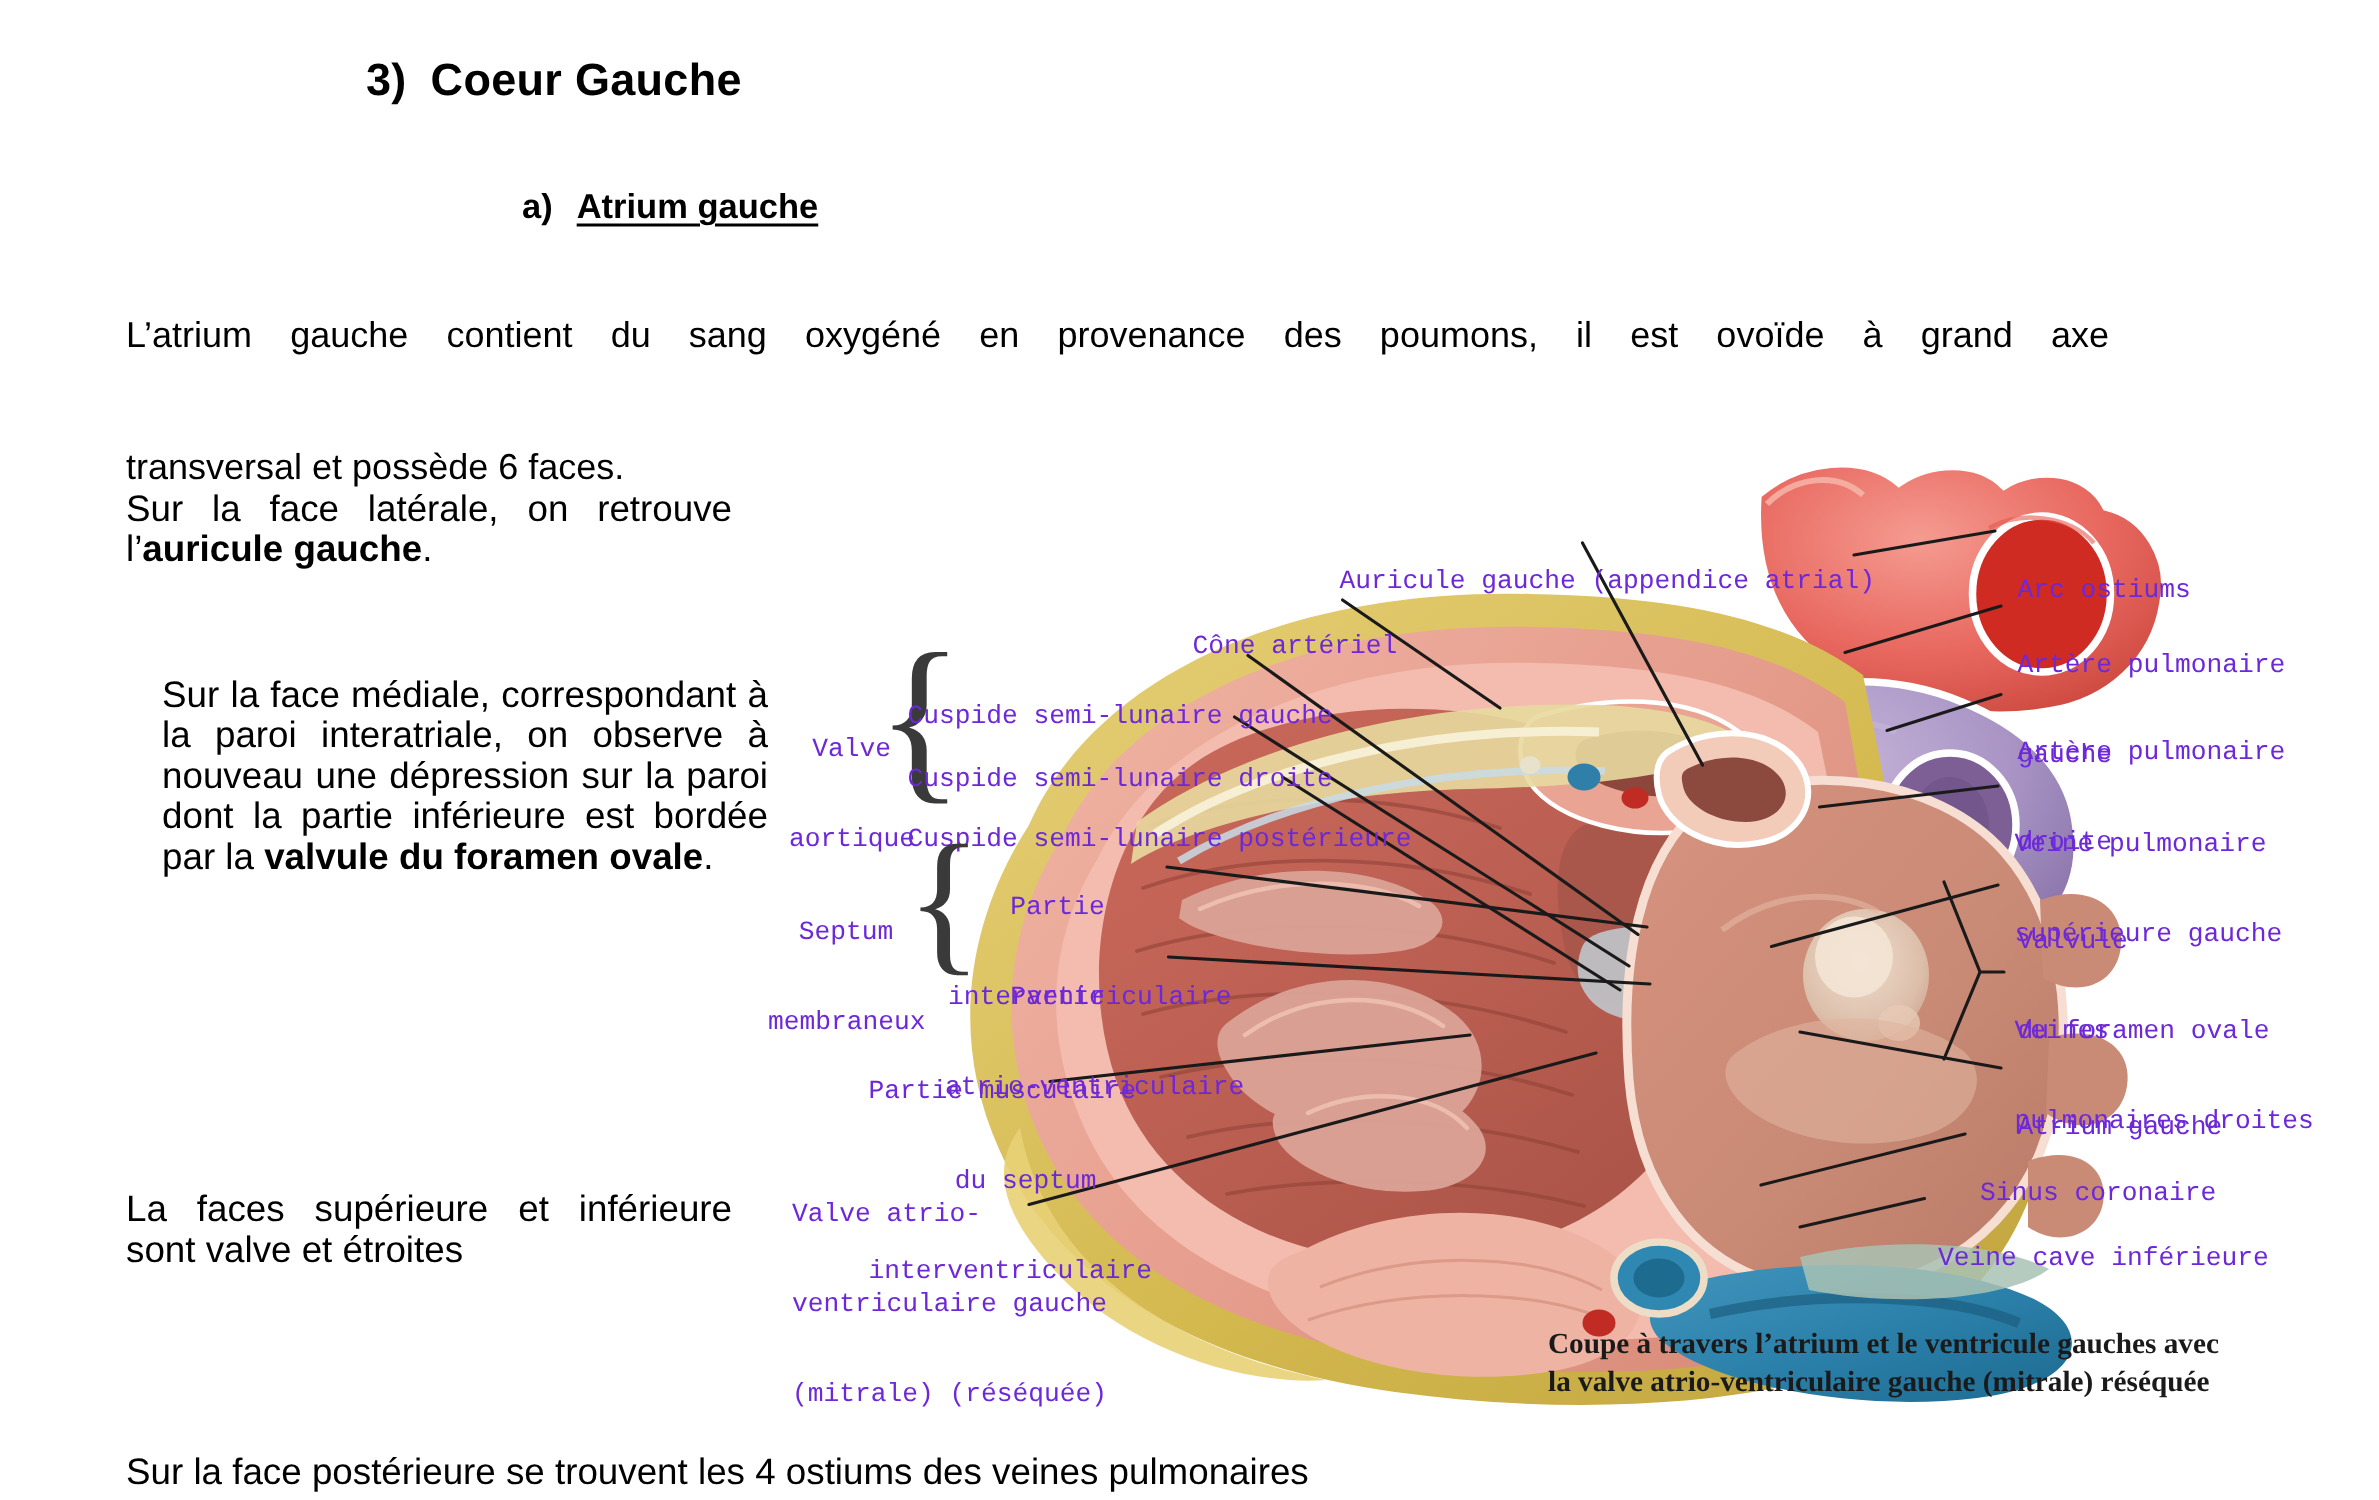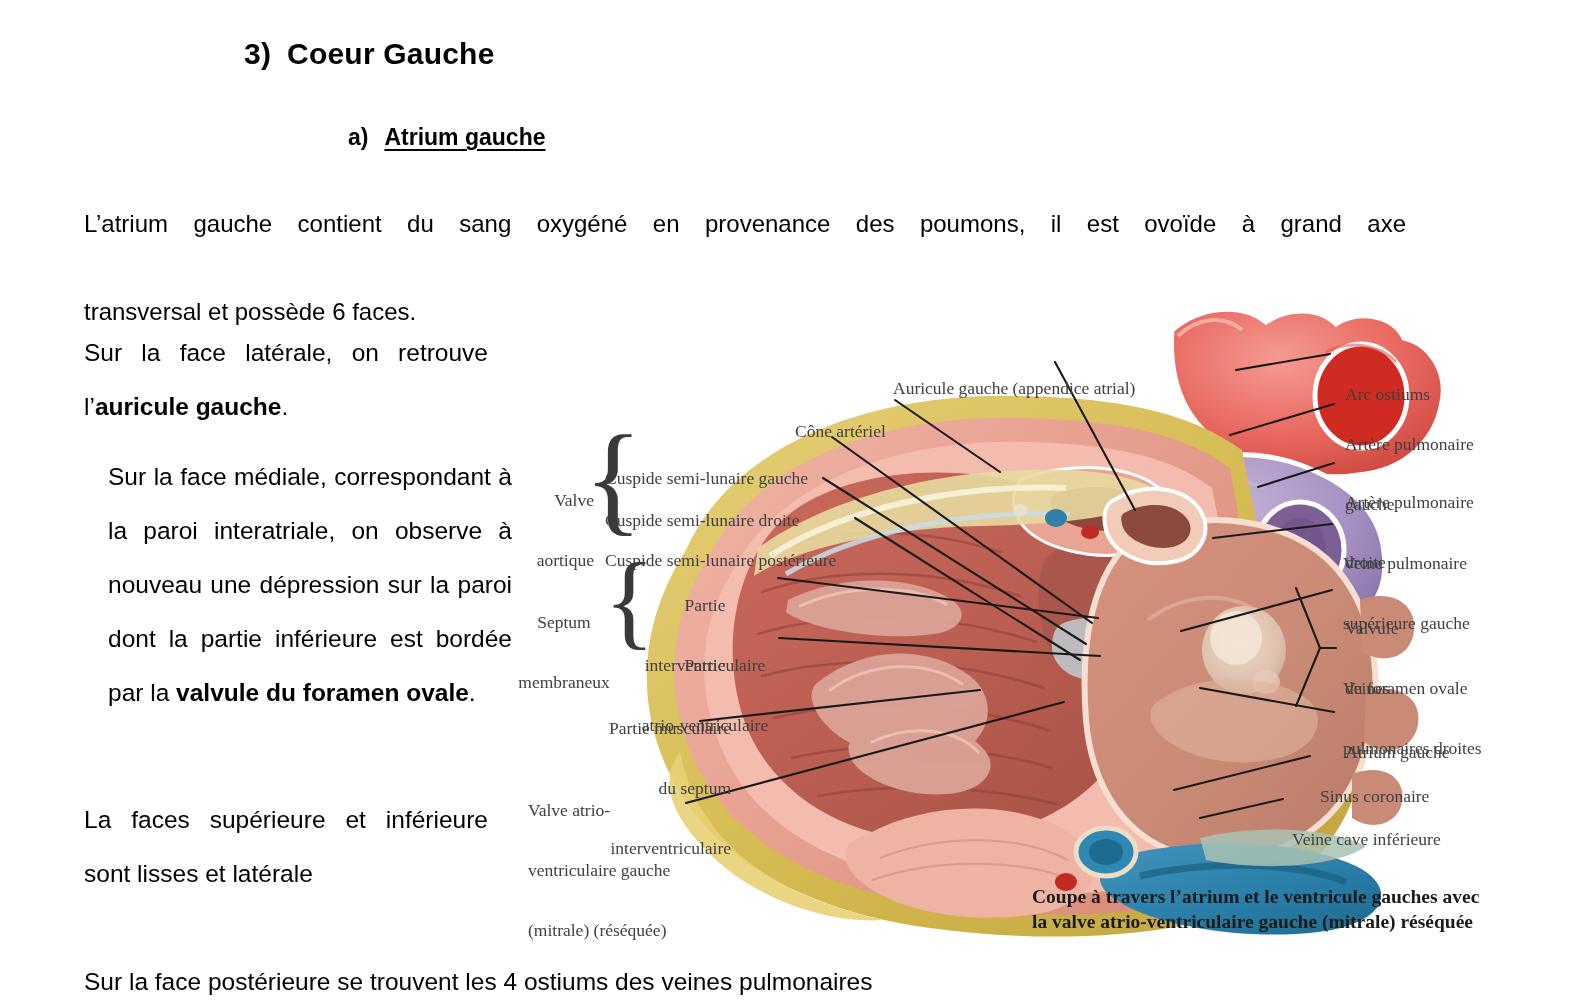--- a/index.html
+++ b/index.html
@@ -64,21 +64,21 @@
     display: inline-block;
     width: 100%;
     height: 0;
   }
 
   .col-para {
     position: absolute;
     left: 84px;
     width: 404px;
     font-size: 24.5px;
-    line-height: 54px;
+    line-height: 27px;
     text-align: justify;
   }
 
   #para-laterale { top: 326px; }
   #para-mediale  { top: 450px; margin-left: 24px; }
   #para-faces    { top: 793px; }
   #para-post {
     position: absolute;
     left: 84px;
     top: 960px;
@@ -93,23 +93,23 @@
     position: absolute;
     left: 500px;
     top: 300px;
     width: 1086px;
     height: 650px;
   }
   #figure svg { display: block; }
 
   .fig-label {
     position: absolute;
-    font-family: Liberation Serif, serif;
+    font-family: Liberation Mono, monospace;
     font-size: 17.5px;
-    color: #404040;
+    color: #6d28d9;
     line-height: 20px;
     white-space: pre;
   }
 
   .brace {
     position: absolute;
     font-family: "Liberation Serif", serif;
     color: #3a3a3a;
     font-weight: 300;
     line-height: 1;
@@ -151,21 +151,21 @@
 </div>
 
 <div class="col-para" id="para-laterale">
   <span>Sur la face latérale, on retrouve l’</span><b>auricule gauche</b><span>.</span>
 </div>
 
 <div class="col-para" id="para-mediale">
   <span>Sur la face médiale, correspondant à la paroi interatriale, on observe à nouveau une dépression sur la paroi dont la partie inférieure est bordée par la </span><b>valvule du foramen ovale</b><span>.</span>
 </div>
 
-<div class="col-para" id="para-faces">La faces supérieure et inférieure sont lisses et latérale</div>
+<div class="col-para" id="para-faces">La faces supérieure et inférieure sont valve et étroites</div>
 
 <div id="para-post">Sur la face postérieure se trouvent les 4 ostiums des veines pulmonaires</div>
 
 <div id="figure">
 <svg width="1086" height="650" viewBox="0 0 1086 650" xmlns="http://www.w3.org/2000/svg">
   <defs>
     <radialGradient id="gAorta" cx="40%" cy="30%" r="75%">
       <stop offset="0%" stop-color="#f59b91"></stop>
       <stop offset="60%" stop-color="#e8685f"></stop>
       <stop offset="100%" stop-color="#cf4b42"></stop>

